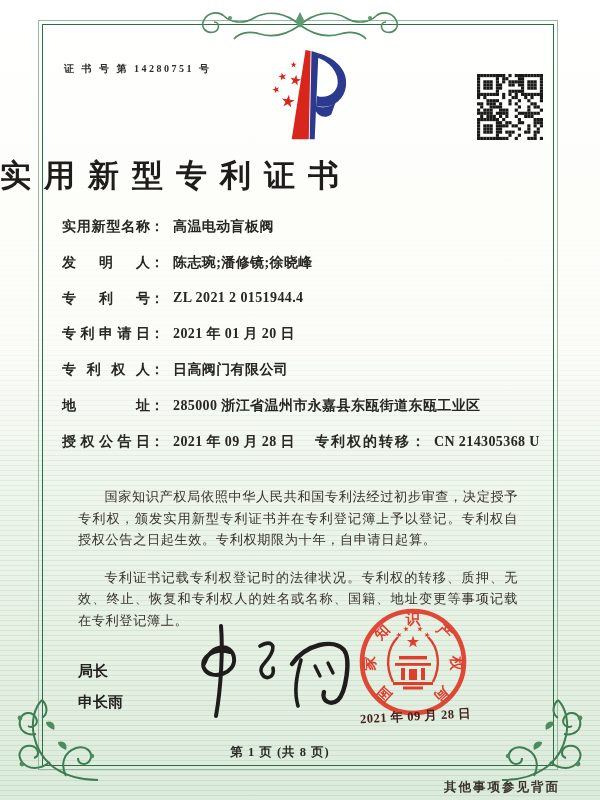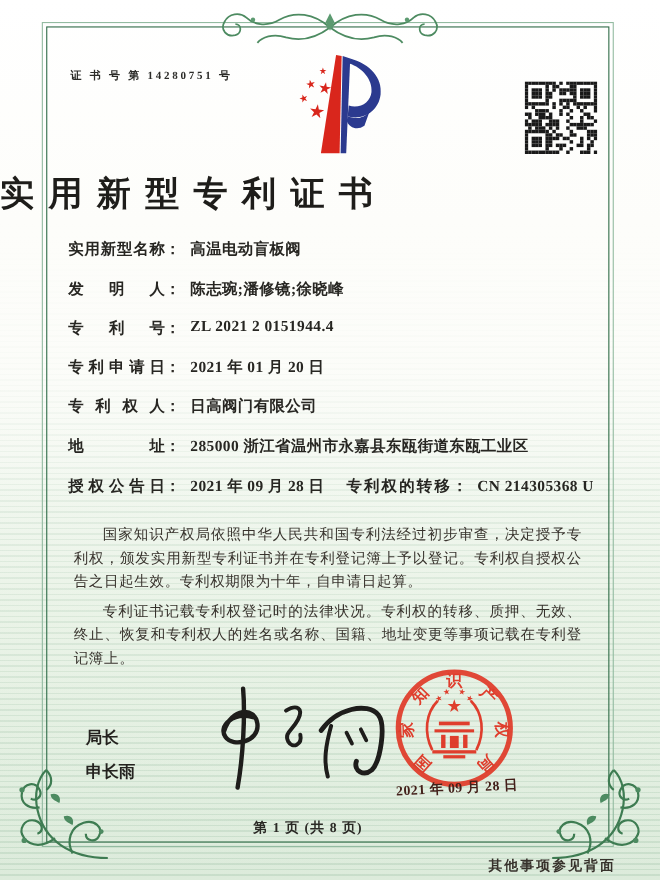--- a/index.html
+++ b/index.html
@@ -37,21 +37,21 @@
   .flabel{
     display:inline-block;width:88px;flex:0 0 88px;
     text-align:justify;text-align-last:justify;color:#272622;
   }
   .colon{margin:0 2px 0 0;}
   .fvalue{margin-left:7px;letter-spacing:0.4px;color:#272622;white-space:nowrap;}
   .pair2{margin-left:20px;display:flex;align-items:baseline;}
   .pair2 .flabel{width:auto;flex:0 0 auto;letter-spacing:2px;text-align-last:auto;}
   .paras{position:absolute;left:62px;top:470px;width:472px;}
   .paras p{
-    margin:5px;padding:0;text-indent:2em;text-align:justify;
+    margin:16px;padding:0;text-indent:2em;text-align:justify;
     font-size:13.2px;line-height:21.5px;letter-spacing:0.6px;color:#37322c;font-weight:500;
   }
   .officer{position:absolute;left:78px;top:656px;font-size:15px;font-weight:700;line-height:31px;color:#24221f;}
   .signature{position:absolute;left:188px;top:616px;width:168px;height:108px;}
   .seal{position:absolute;left:355px;top:604px;width:116px;height:116px;opacity:0.92;}
   .seal-date{
     position:absolute;left:360px;top:708px;width:120px;
     font-size:12.5px;font-weight:700;letter-spacing:0.5px;color:#43201a;
     transform:rotate(-3deg);white-space:nowrap;
   }

